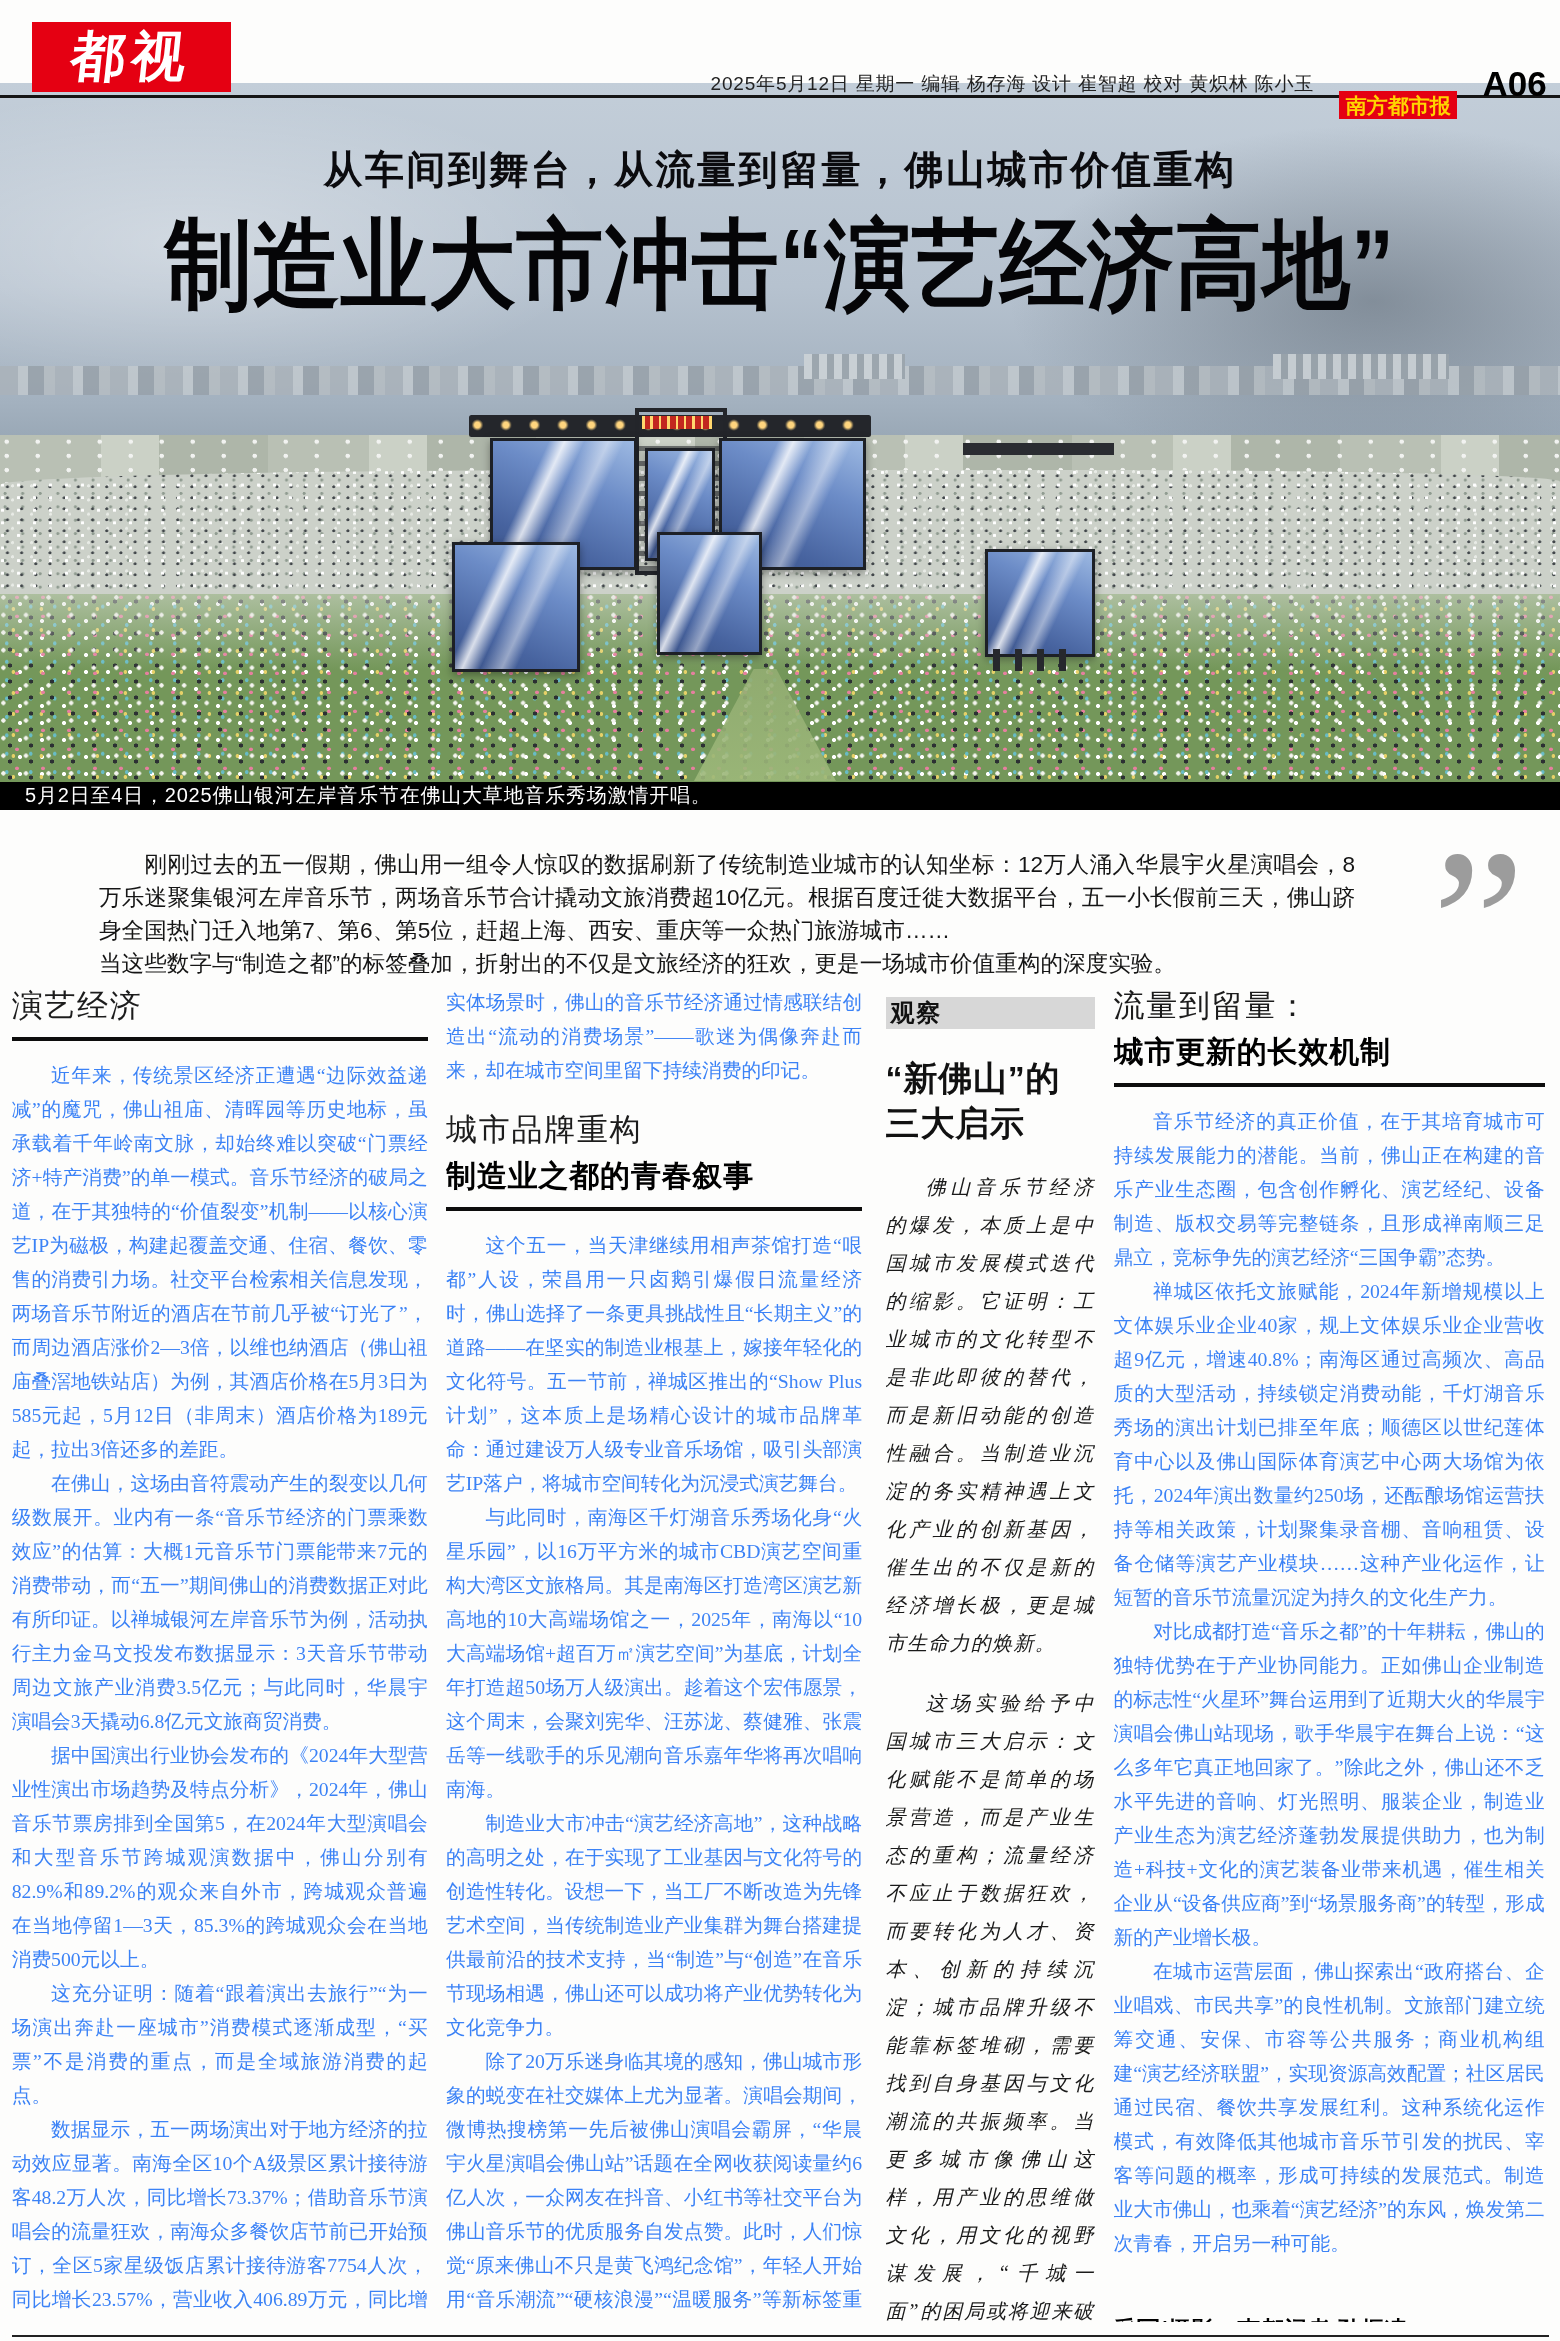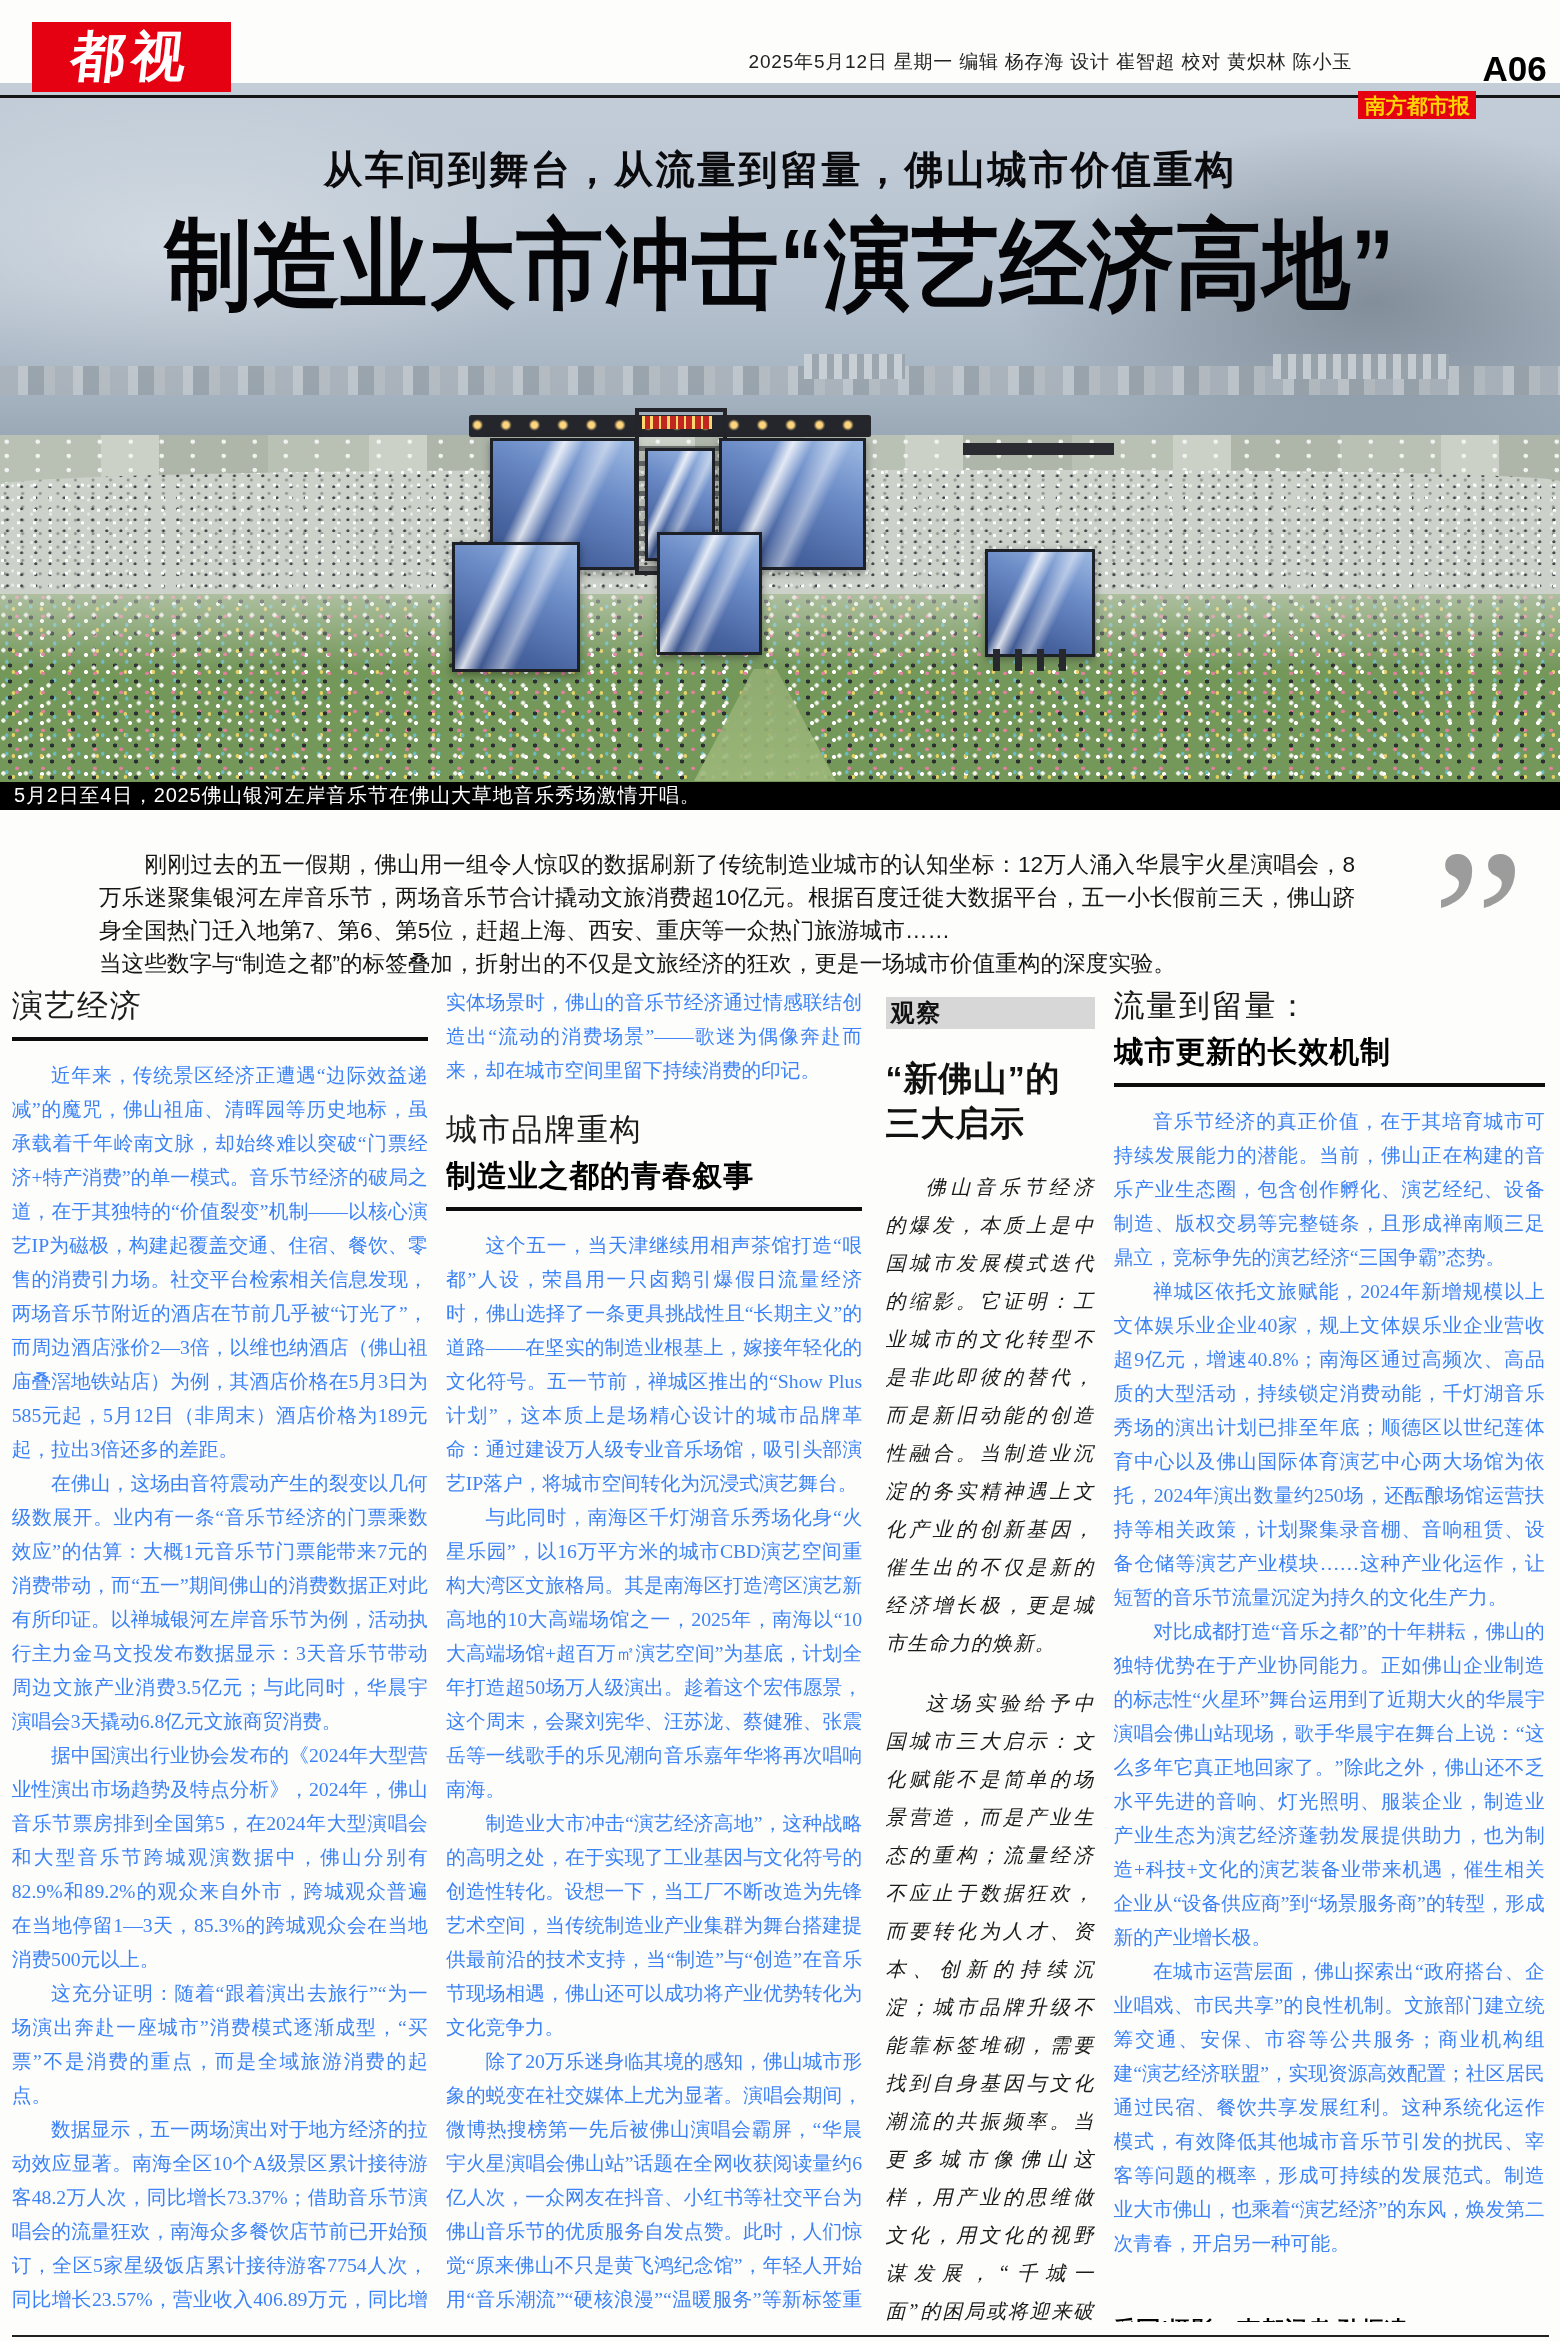--- a/index.html
+++ b/index.html
@@ -2,21 +2,21 @@
 <html style="font-size:13.4px"><head>
 <meta charset="utf-8">
 <style>
   html,body{margin:0;padding:0;background:#e9e9e9;}
   .page{position:relative;width:1560px;height:2342px;margin:0 auto;background:#fdfdfc;overflow:hidden;
         font-family:"Liberation Sans","DejaVu Sans",sans-serif;color:#111;}
   
   .section-box{position:absolute;left:32px;top:22px;width:199px;height:70px;background:#e50012;
                display:flex;align-items:center;justify-content:center;z-index:5;}
   .section-box span{color:#fff;font-size:54px;font-weight:900;letter-spacing:6.7px;transform:skewX(-6deg);}
-  .dateline{position:absolute;right:13.4px;top:49px;display:flex;align-items:flex-start;gap:6px;z-index:5;}
+  .dateline{position:absolute;right:13.4px;top:49px;display:flex;align-items:center;gap:25px;z-index:5;}
   .dateline .date-text{font-size:19px;color:#222;letter-spacing:0.8px;}
   .paper-logo{background:#e50012;color:#ffd400;font-weight:700;font-size:21px;padding:2.5px 6.7px;line-height:1.1;margin-top:42px;}
   .page-no{font-size:35px;font-weight:900;color:#000;}
   .top-rule{position:absolute;left:0;top:95px;width:1560px;height:2.5px;background:#151515;z-index:4;}
   
   .photo{position:absolute;left:0;top:83px;width:1560px;height:727px;overflow:hidden;
          background:
            radial-gradient(519px 251px at 88% 30%, rgba(90,101,112,.55), transparent 70%),
            radial-gradient(586px 218px at 12% 22%, rgba(255,255,255,.35), transparent 70%),
            linear-gradient(180deg,#c3ced9 0%,#b6c2cf 28%,#a3b1bf 44%,#93a2b0 52%);}
@@ -78,21 +78,21 @@
   .tower-frame{position:absolute;left:635px;top:325px;width:84px;height:159px;border:4.2px solid #23252a;
           background:repeating-linear-gradient(0deg,rgba(35,37,42,.55) 0 5px,transparent 5px 15px);}
   .tower-banner{position:absolute;left:642px;top:333px;width:70px;height:13.4px;background:#c2271f;
           background-image:repeating-linear-gradient(90deg,#ffd76e 0 2.5px,transparent 2.5px 8.4px);}
   .sc-float-l{left:452px;top:459px;width:122px;height:124px;}
   .sc-float-m{left:657px;top:449px;width:99px;height:117px;}
   .sc-stand-r{left:985px;top:466px;width:104px;height:102px;}
   .stand-legs{position:absolute;left:993px;top:566px;width:87px;height:22px;
           background:repeating-linear-gradient(90deg,#26282d 0 6.7px,transparent 6.7px 22px);}
   .caption-bar{position:absolute;left:0;bottom:0;width:100%;height:28.5px;background:#000;display:flex;align-items:center;z-index:6;}
-  .caption-bar span{color:#fff;font-size:20px;padding-left:14px;letter-spacing:0.8px;}
+  .caption-bar span{color:#fff;font-size:20px;padding-left:25px;letter-spacing:0.8px;}
   
   .intro{position:absolute;left:99px;top:848px;width:1256px;font-size:22.6px;line-height:33px;color:#151515;}
   .intro p{margin:0;text-align:justify;}
   .intro p.first{text-indent:2em;}
   .quote-mark{position:absolute;right:35px;top:819px;font-family:"Liberation Serif","DejaVu Serif",serif;
           font-size:209px;color:#9c9c9c;line-height:1;}
   
   .cols{position:absolute;left:11.7px;top:985px;width:1538px;height:1337px;display:flex;}
   .col{overflow:hidden;}
   .col1{width:416px;margin-right:18.4px;}

